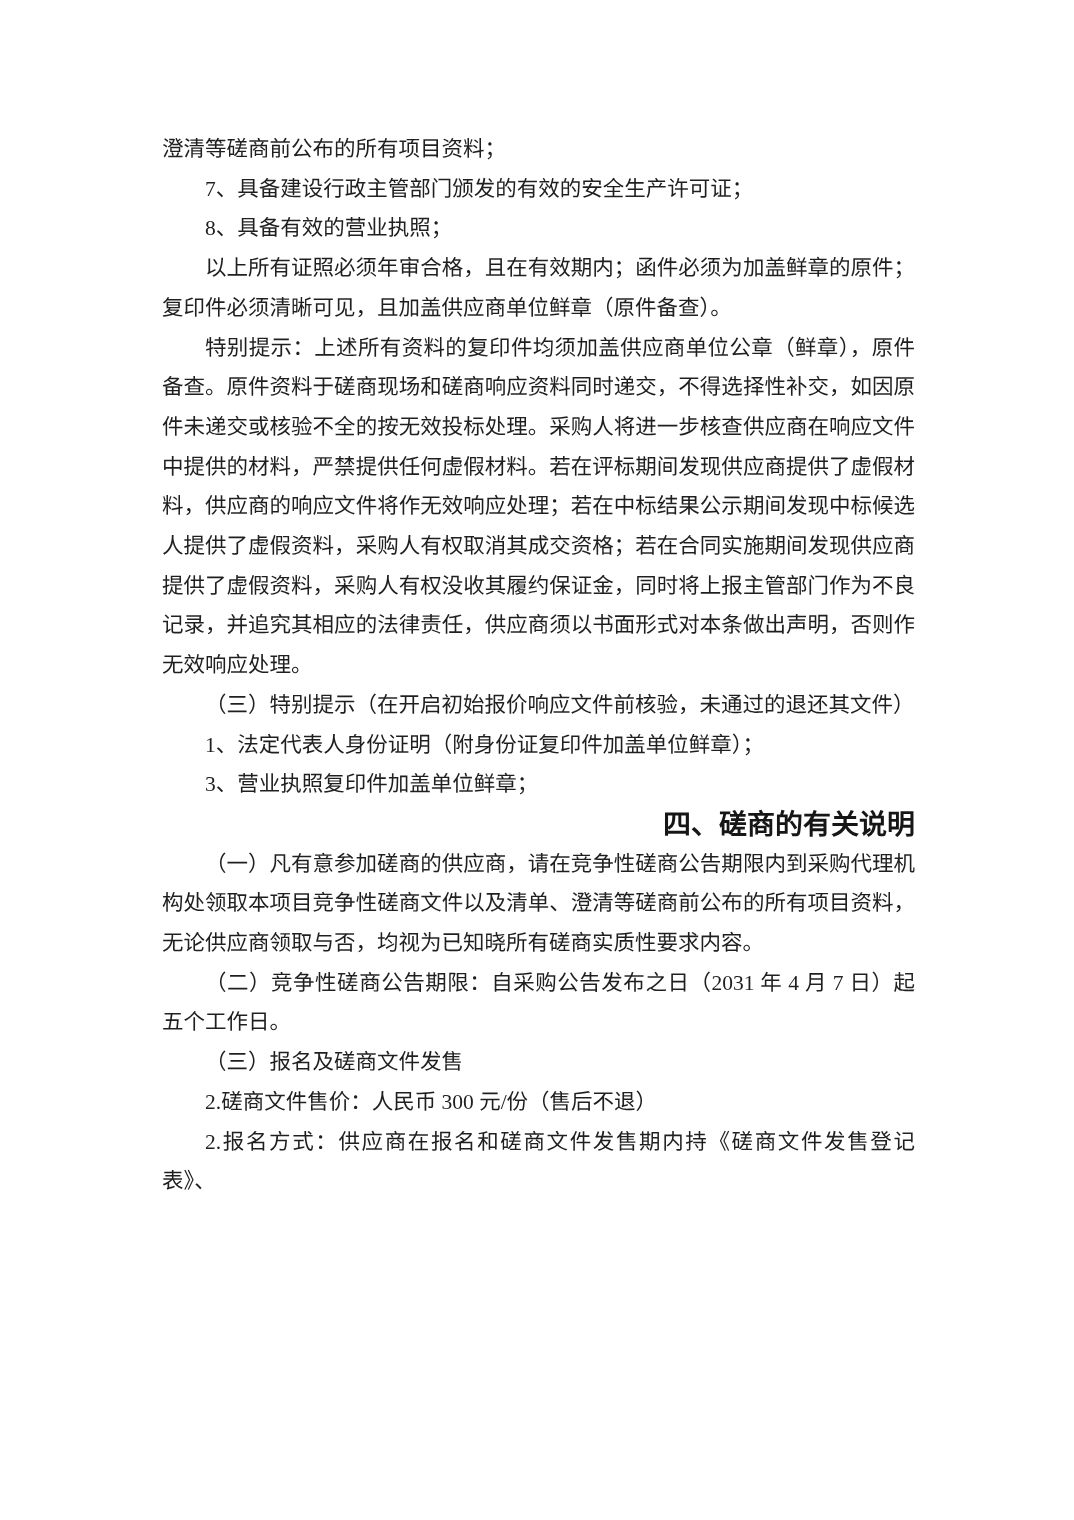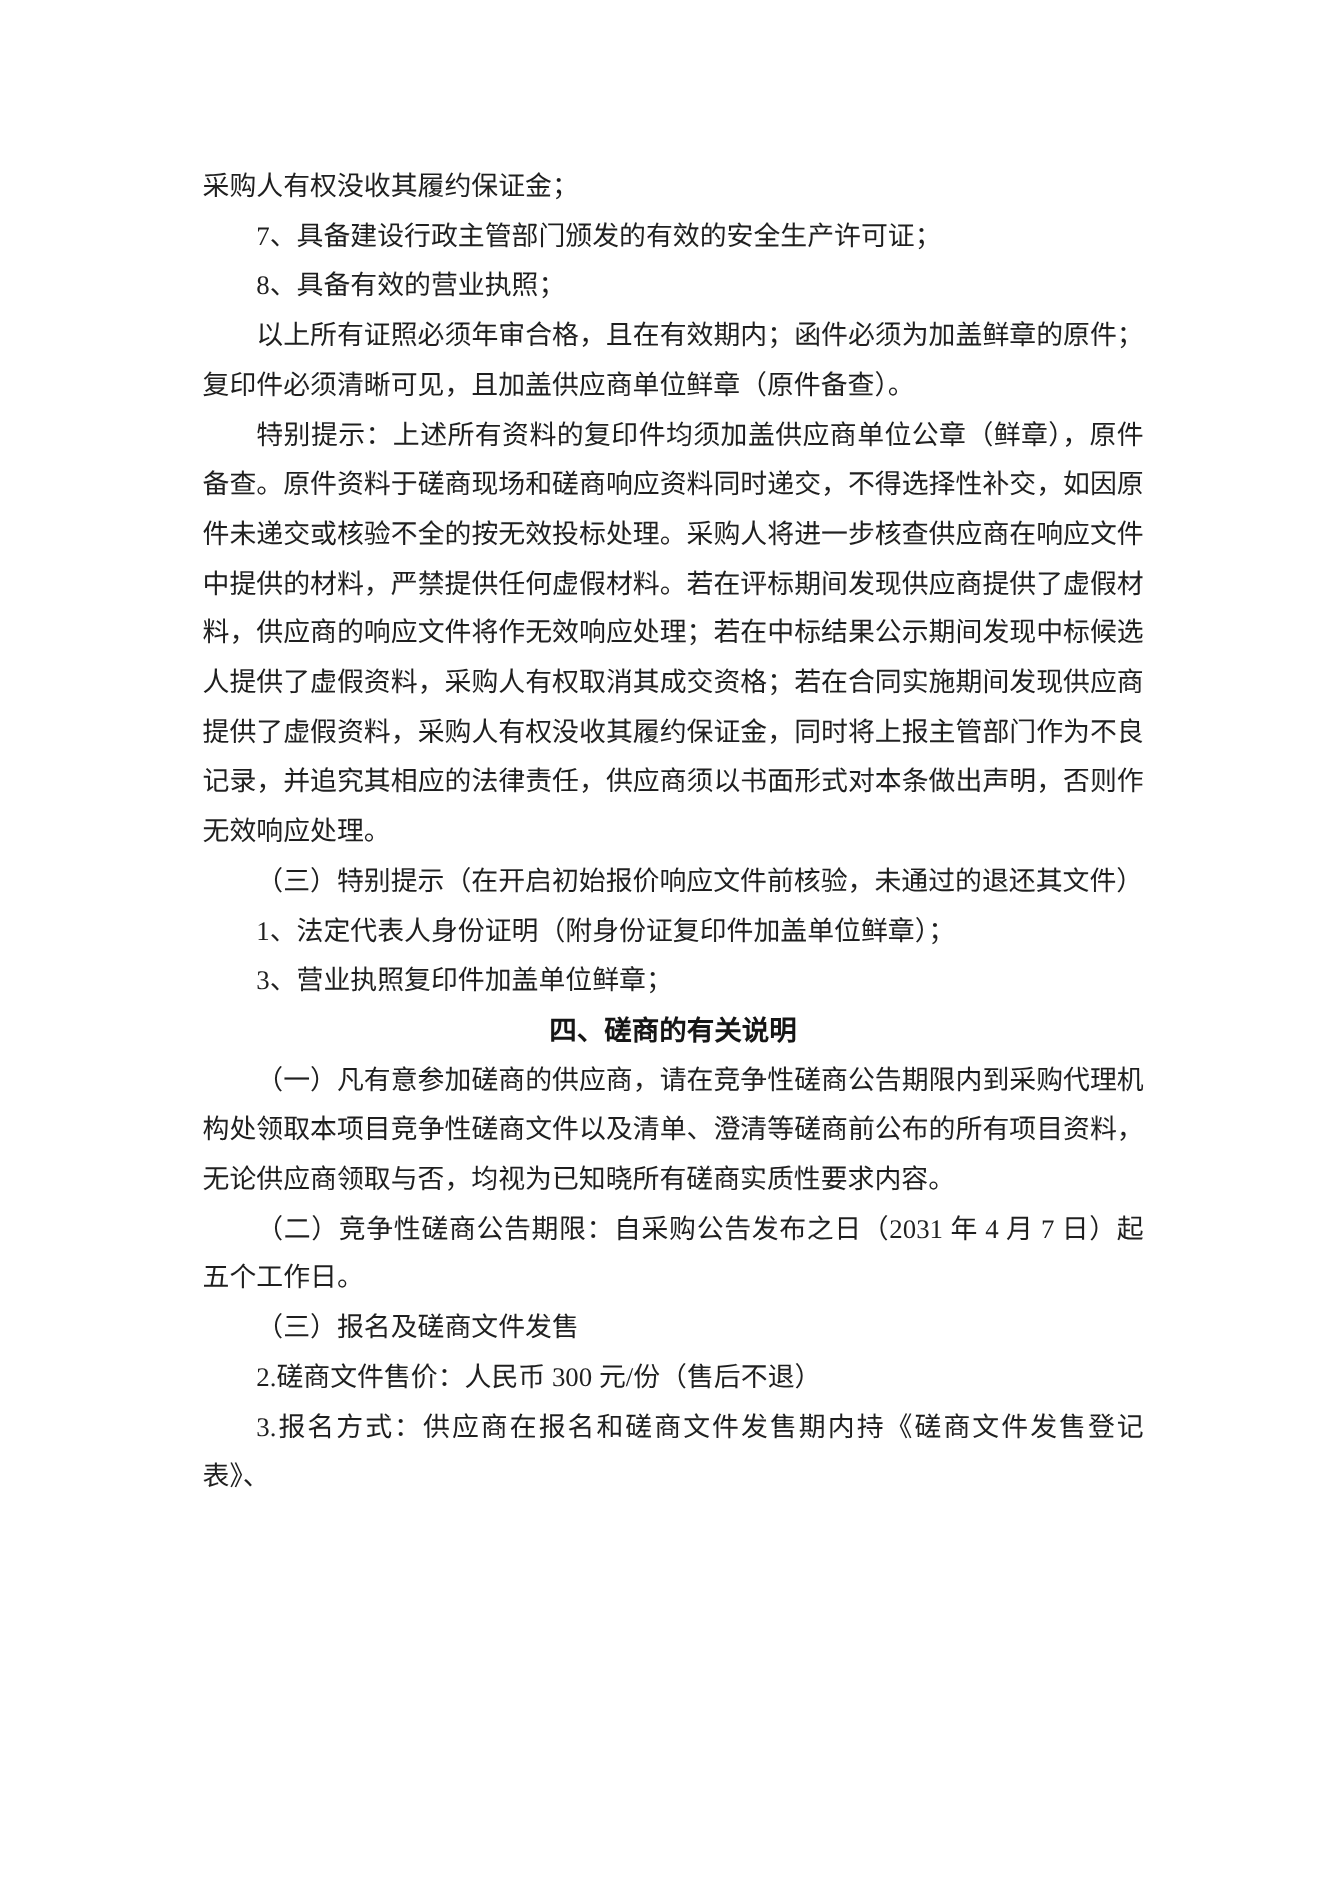--- a/index.html
+++ b/index.html
@@ -30,39 +30,39 @@
     text-indent: 43px;
   }
   .para.no-indent {
     text-indent: 0;
   }
   .heading {
     margin: 0;
     text-indent: 0;
     font-family: "Liberation Sans", "DejaVu Sans", sans-serif;
     font-weight: bold;
-    font-size: 22px;
+    font-size: 28px;
     line-height: 39.7px;
-    text-align: center;
+    text-align: right;
     color: #161616;
   }
 </style>
 </head>
 <body>
 
 <div class="page">
   <div class="content">
-    <p class="para no-indent">采购人有权没收其履约保证金；</p>
+    <p class="para no-indent">澄清等磋商前公布的所有项目资料；</p>
     <p class="para">7、具备建设行政主管部门颁发的有效的安全生产许可证；</p>
     <p class="para">8、具备有效的营业执照；</p>
     <p class="para">以上所有证照必须年审合格，且在有效期内；函件必须为加盖鲜章的原件；复印件必须清晰可见，且加盖供应商单位鲜章（原件备查）。</p>
     <p class="para">特别提示：上述所有资料的复印件均须加盖供应商单位公章（鲜章），原件备查。原件资料于磋商现场和磋商响应资料同时递交，不得选择性补交，如因原件未递交或核验不全的按无效投标处理。采购人将进一步核查供应商在响应文件中提供的材料，严禁提供任何虚假材料。若在评标期间发现供应商提供了虚假材料，供应商的响应文件将作无效响应处理；若在中标结果公示期间发现中标候选人提供了虚假资料，采购人有权取消其成交资格；若在合同实施期间发现供应商提供了虚假资料，采购人有权没收其履约保证金，同时将上报主管部门作为不良记录，并追究其相应的法律责任，供应商须以书面形式对本条做出声明，否则作无效响应处理。</p>
     <p class="para">（三）特别提示（在开启初始报价响应文件前核验，未通过的退还其文件）</p>
     <p class="para">1、法定代表人身份证明（附身份证复印件加盖单位鲜章）；</p>
     <p class="para">3、营业执照复印件加盖单位鲜章；</p>
     <h2 class="heading">四、磋商的有关说明</h2>
     <p class="para">（一）凡有意参加磋商的供应商，请在竞争性磋商公告期限内到采购代理机构处领取本项目竞争性磋商文件以及清单、澄清等磋商前公布的所有项目资料，无论供应商领取与否，均视为已知晓所有磋商实质性要求内容。</p>
     <p class="para">（二）竞争性磋商公告期限：自采购公告发布之日（2031 年 4 月 7 日）起五个工作日。</p>
     <p class="para">（三）报名及磋商文件发售</p>
     <p class="para">2.磋商文件售价：人民币 300 元/份（售后不退）</p>
-    <p class="para">3.报名方式：供应商在报名和磋商文件发售期内持《磋商文件发售登记表》、</p>
+    <p class="para">2.报名方式：供应商在报名和磋商文件发售期内持《磋商文件发售登记表》、</p>
   </div>
 </div>
 
 </body></html>

